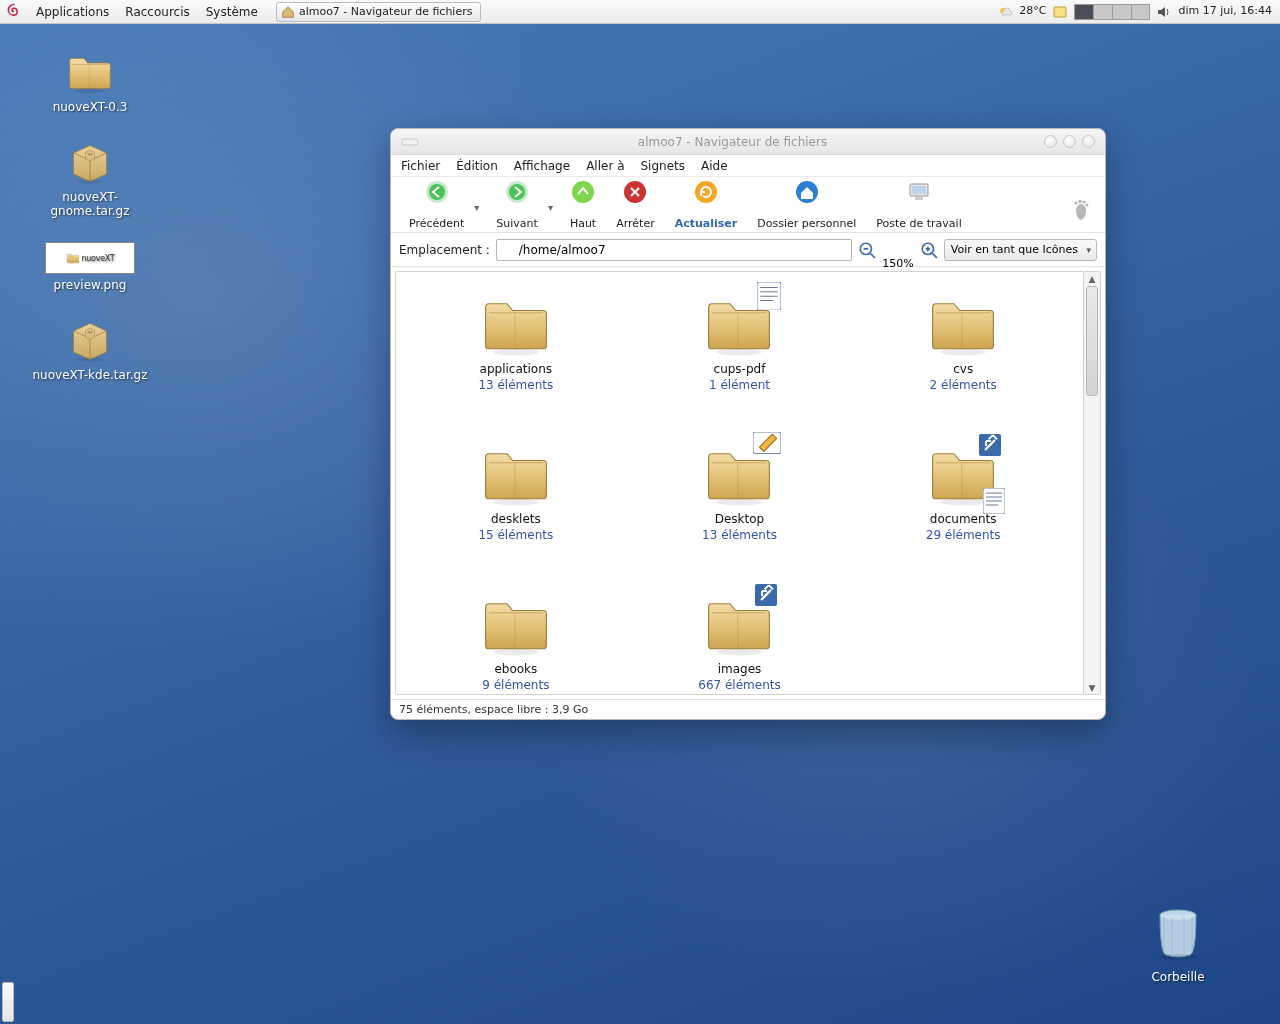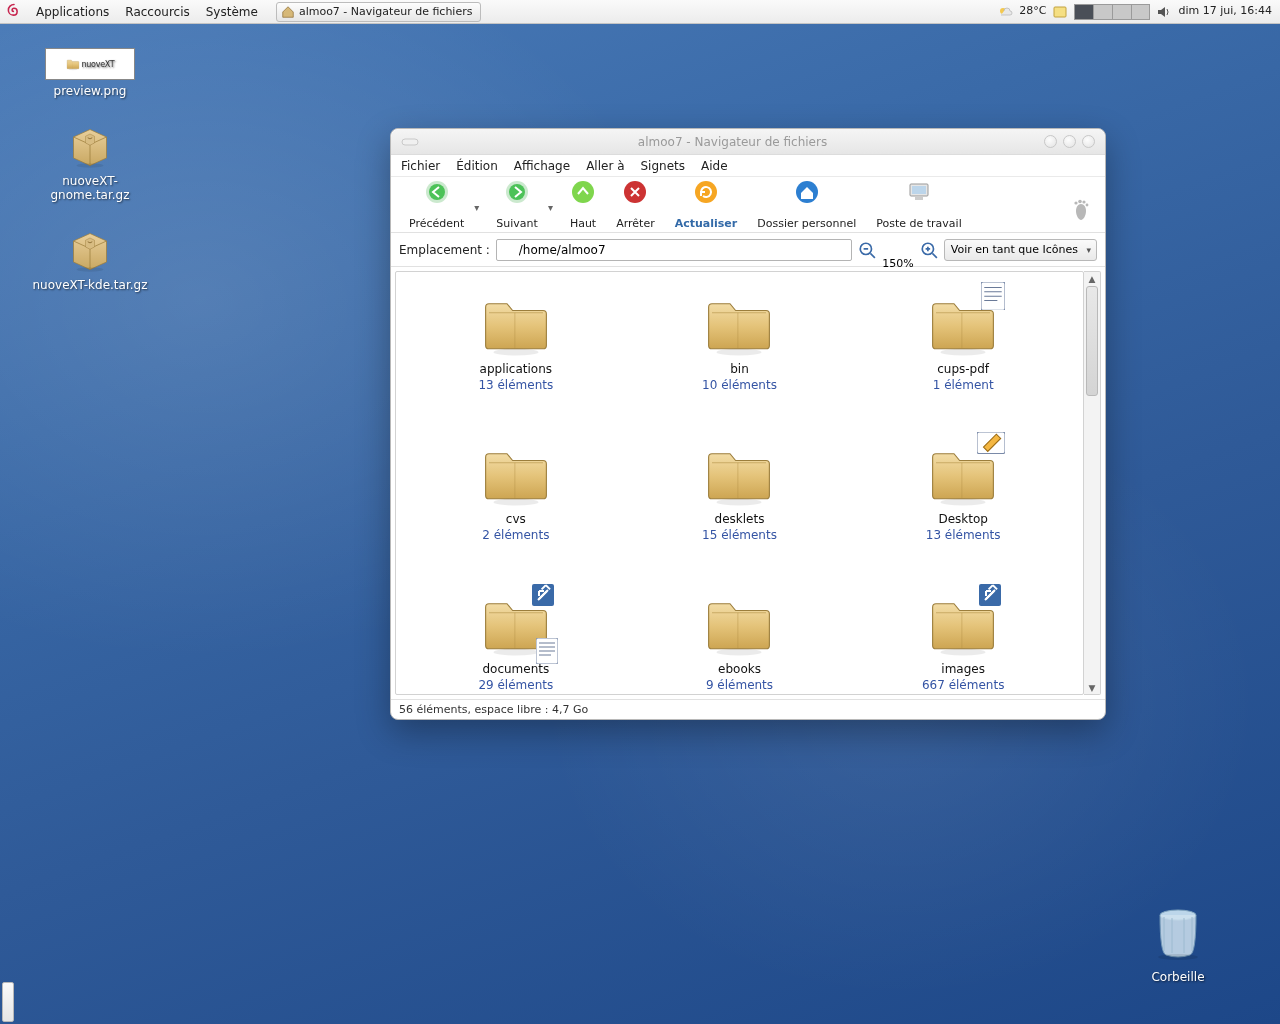--- a/index.html
+++ b/index.html
@@ -152,35 +152,43 @@
           <path d="M2 6 h3 l4 -3 v10 l-4 -3 h-3 z" fill="#555"></path>
           <path d="M11 5 q2 3 0 6" stroke="#555" fill="none"></path>
         </svg>
       </span>
     <span class="clock">dim 17 jui, 16:44</span>
   </div>
 </div>
 
 <div class="desk-icons">
   <div class="desk-icon">
+    <span class="thumb">
+        <svg class="folder-svg">
+          <use href="#folderSym"></use>
+        </svg>
+      </span>
+    <span>nuoveXT-0.3</span>
+  </div>
+  <div class="desk-icon">
+    <span class="thumb">
+        <svg class="folder-svg">
+          <use href="#boxSym"></use>
+        </svg>
+      </span>
+    <span>nuoveXT-gnome.tar.gz</span>
+  </div>
+  <div class="desk-icon">
     <span class="preview-thumb">
       <span class="mini-fold"><svg class="folder-svg">
             <use href="#folderSym"></use>
           </svg></span>
       <span style="letter-spacing:-0.3px;">nuoveXT</span>
     </span>
     <span>preview.png</span>
-  </div>
-  <div class="desk-icon">
-    <span class="thumb">
-        <svg class="folder-svg">
-          <use href="#boxSym"></use>
-        </svg>
-      </span>
-    <span>nuoveXT-gnome.tar.gz</span>
   </div>
   <div class="desk-icon">
     <span class="thumb">
         <svg class="folder-svg">
           <use href="#boxSym"></use>
         </svg>
       </span>
     <span>nuoveXT-kde.tar.gz</span>
   </div>
 </div>
@@ -330,30 +338,20 @@
     <div class="iconview-inner" id="iconGrid">
         <div class="file-item">
     <span class="ficon">
       <svg class="folder-svg">
               <use href="#folderSym"></use>
             </svg>
 
     </span>
     <span class="fname">applications</span>
     <span class="fmeta">13 éléments</span>
-        </div>
-        <div class="file-item">
-    <span class="ficon">
-      <svg class="folder-svg">
-              <use href="#folderSym"></use>
-            </svg>
-
-    </span>
-    <span class="fname">bin</span>
-    <span class="fmeta">10 éléments</span>
         </div>
         <div class="file-item">
     <span class="ficon">
       <svg class="folder-svg">
               <use href="#folderSym"></use>
             </svg>
       <span class="badge" style="top:-6px;right:-6px;width:24px;height:28px;"><svg viewBox="0 0 22 26">
                 <rect x="0" y="0" width="22" height="26" rx="2" fill="#fff" stroke="#7a8aa8"></rect>
                 <line x1="3" y1="5" x2="19" y2="5" stroke="#6a7a98"></line>
                 <line x1="3" y1="9" x2="19" y2="9" stroke="#6a7a98"></line>
@@ -446,17 +444,17 @@
         </div>
       </div>
     <div class="vscroll">
       <div class="arr up">▲</div>
       <div class="thumb"></div>
       <div class="arr down">▼</div>
     </div>
   </div>
 
   <div class="statusbar">
-    <span>56 éléments, espace libre : 4,7 Go</span>
+    <span>75 éléments, espace libre : 3,9 Go</span>
   </div>
 </div>
 
 <div class="bl-tab"></div>
 
 </body></html>

